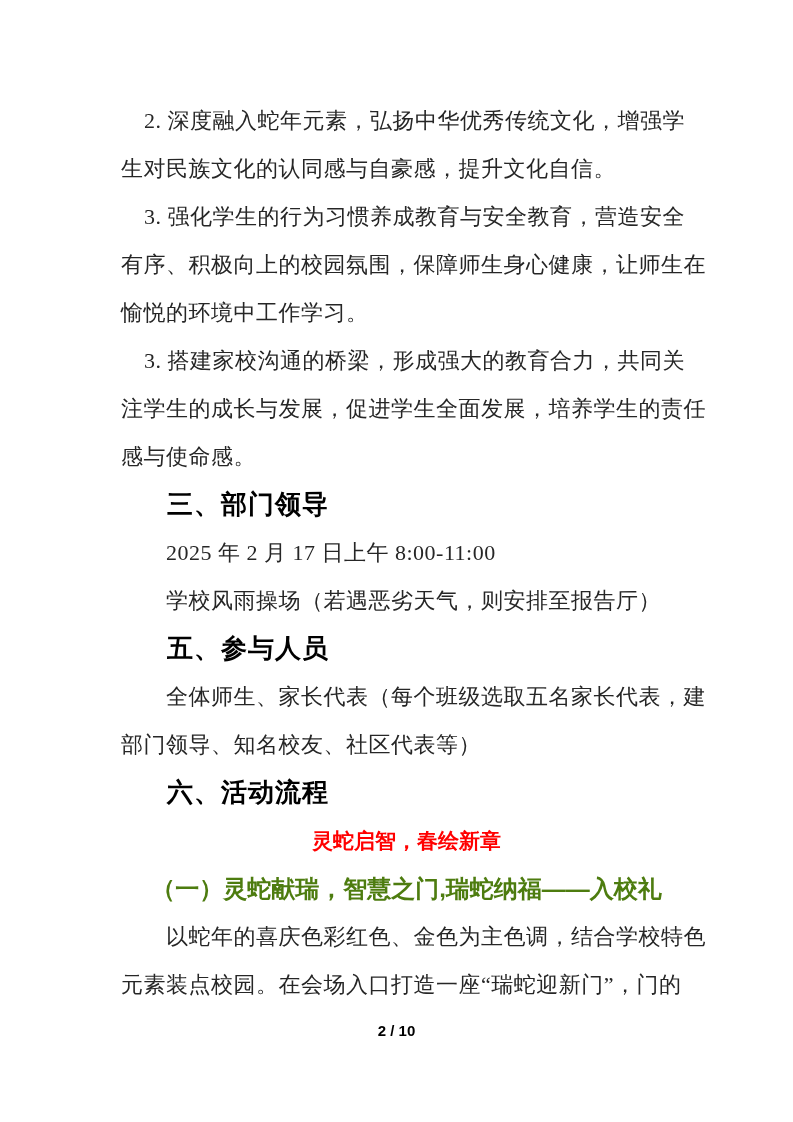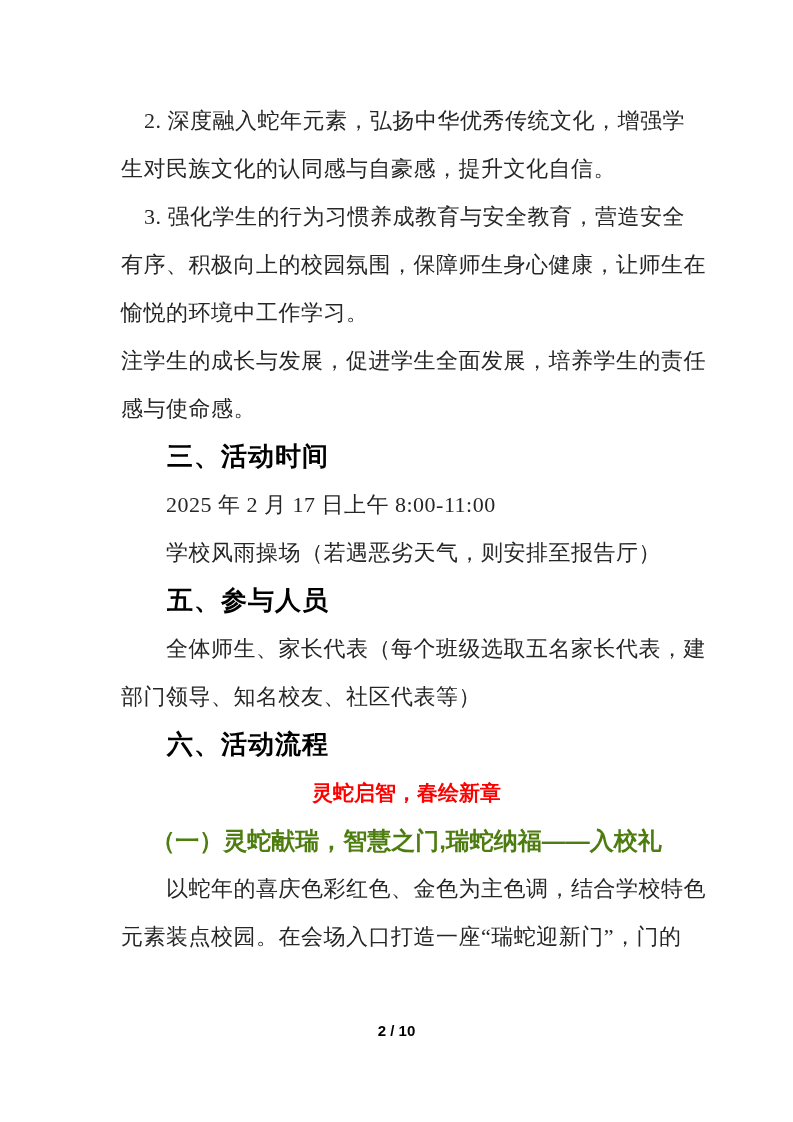--- a/index.html
+++ b/index.html
@@ -80,23 +80,24 @@
 </style>
 </head>
 <body>
 
 <div class="page">
   <p class="line ind1">2. 深度融入蛇年元素，弘扬中华优秀传统文化，增强学</p>
   <p class="line cont">生对民族文化的认同感与自豪感，提升文化自信。</p>
   <p class="line ind1">3. 强化学生的行为习惯养成教育与安全教育，营造安全</p>
   <p class="line cont">有序、积极向上的校园氛围，保障师生身心健康，让师生在</p>
   <p class="line cont">愉悦的环境中工作学习。</p>
+  <p class="line ind1">3. 搭建家校沟通的桥梁，形成强大的教育合力，共同关</p>
   <p class="line cont">注学生的成长与发展，促进学生全面发展，培养学生的责任</p>
   <p class="line cont">感与使命感。</p>
-  <p class="line h-serif">三、活动时间</p>
+  <p class="line h-serif">三、部门领导</p>
   <p class="line ind2">2025 年 2 月 17 日上午 8:00-11:00</p>
   <p class="line ind2">学校风雨操场（若遇恶劣天气，则安排至报告厅）</p>
   <p class="line h-serif">五、参与人员</p>
   <p class="line ind2">全体师生、家长代表（每个班级选取五名家长代表，建</p>
   <p class="line cont">部门领导、知名校友、社区代表等）</p>
   <p class="line h-serif">六、活动流程</p>
   <p class="line title-red" style="color: rgb(255, 0, 0);">灵蛇启智，春绘新章</p>
   <p class="line title-sub">（一）灵蛇献瑞，智慧之门,瑞蛇纳福——入校礼</p>
   <p class="line ind2">以蛇年的喜庆色彩红色、金色为主色调，结合学校特色</p>
   <p class="line cont">元素装点校园。在会场入口打造一座“瑞蛇迎新门”，门的</p>

